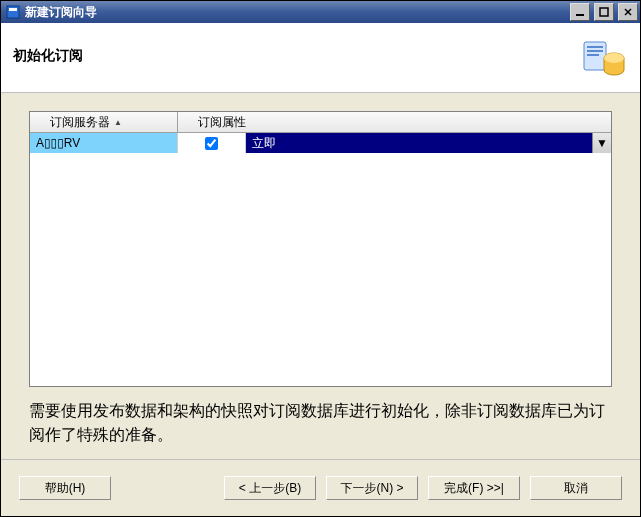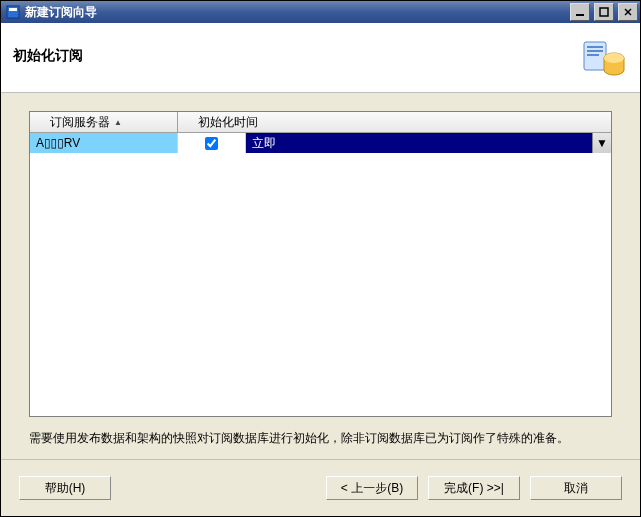--- a/index.html
+++ b/index.html
@@ -24,21 +24,21 @@
   .gh-time{flex:1;border-right:none}
   .sort-icon{margin-left:4px;font-size:8px;color:#444}
   .grid-row{display:flex;height:20px}
   .gr-cell{border-right:1px solid #d0d0d0;display:flex;align-items:center;padding:0 6px;box-sizing:border-box}
   .gr-srv{width:148px;background:#7dd3fc}
   .gr-init{width:68px;justify-content:center;background:#fff}
   .gr-time{flex:1;border-right:none;background:#000080;color:#fff;position:relative;padding:0}
   .gr-time-text{flex:1;padding:0 6px}
   .dd-btn{width:18px;height:100%;background:linear-gradient(#e8e8e8,#d0d0d0);border-left:1px solid #888;display:flex;align-items:center;justify-content:center;color:#000}
   .grid-empty{flex:1}
-  .note{margin-top:12px;font-size:12px;line-height:1.5}
+  .note{margin-top:12px;font-size:16px;line-height:1.5}
   .footer{border-top:1px solid #c0c0c0;padding:16px 18px;display:flex;align-items:center;background:#ece9d8}
   .spacer{flex:1}
   .btn{min-width:92px;height:24px;margin-left:10px;background:#ece9d8;border:1px solid #8a8a8a;border-top-color:#fff;border-left-color:#fff;font-size:12px;display:flex;align-items:center;justify-content:center;box-sizing:border-box;padding:0 6px}
   .btn.first{margin-left:0}
   input[type=checkbox]{margin:0}
 </style>
 </head>
 <body>
 
 <div class="window">
@@ -90,21 +90,21 @@
 
   <div class="body">
 
     <div class="grid">
       <div class="grid-header">
         <div class="gh-cell gh-srv">
           <span>订阅服务器</span>
           <span class="sort-icon">▲</span>
         </div>
         <div class="gh-cell gh-time">
-          <span>初始化时间</span>
+          <span>订阅属性</span>
         </div>
       </div>
 
       <div class="grid-row">
         <div class="gr-cell gr-srv">A▯▯▯RV</div>
         <div class="gr-cell gr-init">
           <input type="checkbox" checked="" style="">
         </div>
         <div class="gr-cell gr-time">
           <span class="gr-time-text">立即</span>
@@ -117,17 +117,18 @@
       <div class="grid-empty"></div>
     </div>
 
     <div class="note">需要使用发布数据和架构的快照对订阅数据库进行初始化，除非订阅数据库已为订阅作了特殊的准备。</div>
   </div>
 
   <div class="footer">
     <div class="btn first">帮助(H)</div>
     <div class="spacer"></div>
     <div class="btn">&lt; 上一步(B)</div>
+    <div class="btn">下一步(N) &gt;</div>
     <div class="btn">完成(F) &gt;&gt;|</div>
     <div class="btn">取消</div>
   </div>
 
 </div>
 
 </body></html>

